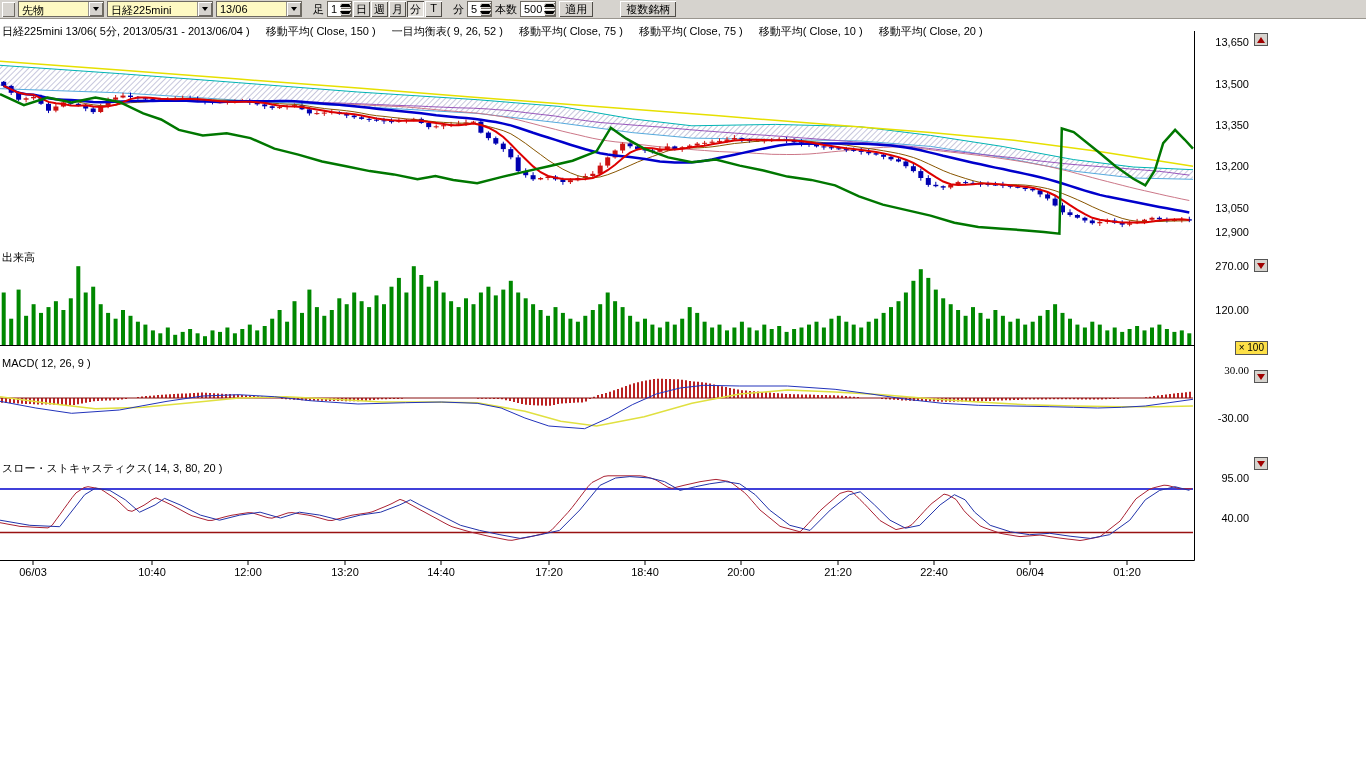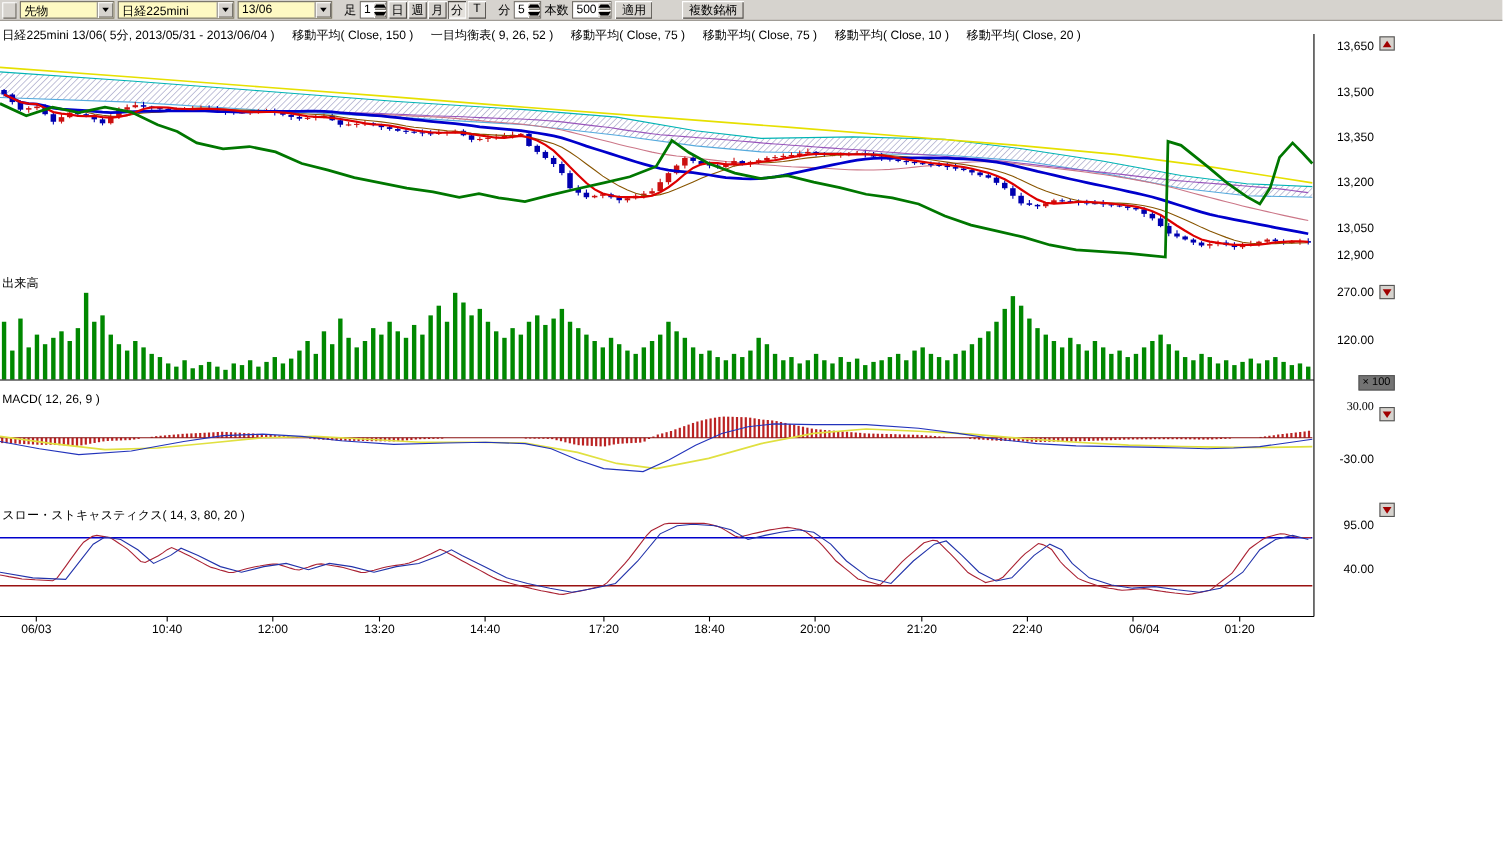--- a/index.html
+++ b/index.html
@@ -40,21 +40,21 @@
   .legend-row { position:absolute; left:2px; display:flex; gap:16px; font-size:11px;
     color:#000; white-space:pre; z-index:10; }
   #legend1 { top:24px; } #legend2 { top:38px; }
   .panel-label { position:absolute; left:2px; font-size:11px; color:#000; z-index:10; white-space:pre; }
   .ylab { position:absolute; right:21px; width:64px; text-align:right; font-size:11px; color:#000; z-index:10; }
   .xlab { position:absolute; top:566px; width:48px; text-align:center; font-size:11px; color:#000; z-index:10; }
   .scrollbtn { position:absolute; right:2px; width:14px; height:13px; background:#d6d3ce;
     border:1px solid #555; z-index:20; display:flex; align-items:center; justify-content:center; }
   .sb-up { width:0;height:0;border-left:4px solid transparent;border-right:4px solid transparent;border-bottom:6px solid #a00000; }
   .sb-dn { width:0;height:0;border-left:4px solid transparent;border-right:4px solid transparent;border-top:6px solid #a00000; }
-  .mult-box { position:absolute; right:2px; top:341px; height:14px; background:#737373;
+  .mult-box { position:absolute; right:2px; top:341px; height:14px; background:#fde047;
     border:1px solid #555; font-size:10px; padding:0 3px; z-index:20; white-space:pre; }
 </style>
 </head>
 <body>
 
 <div id="chart-wrap">
   <svg id="plot" width="1366" height="600">
       <defs>
         <pattern id="hatch" width="4" height="4" patternUnits="userSpaceOnUse" patternTransform="rotate(45)">
         <line x1="0" y1="0" x2="0" y2="4" stroke="#9090bb" stroke-width="1"></line>
@@ -884,21 +884,21 @@
       <div class="xlab" style="left: 9px;">06/03</div>
       <div class="xlab" style="left: 128px;">10:40</div>
       <div class="xlab" style="left: 224px;">12:00</div>
       <div class="xlab" style="left: 321px;">13:20</div>
       <div class="xlab" style="left: 417px;">14:40</div>
       <div class="xlab" style="left: 525px;">17:20</div>
       <div class="xlab" style="left: 621px;">18:40</div>
       <div class="xlab" style="left: 717px;">20:00</div>
       <div class="xlab" style="left: 814px; text-align: center;">21:20</div>
       <div class="xlab" style="left: 910px;">22:40</div>
-      <div class="xlab" style="left: 1006px; text-align: right;">06/04</div>
+      <div class="xlab" style="left: 1006px;">06/04</div>
       <div class="xlab" style="left: 1103px;">01:20</div>
     </div>
 </div>
 
 <div class="toolbar">
   <div class="grip"></div>
 
   <div class="combo" style="width:86px">
     <div class="val" style="flex:1">先物</div>
     <div class="dd">

